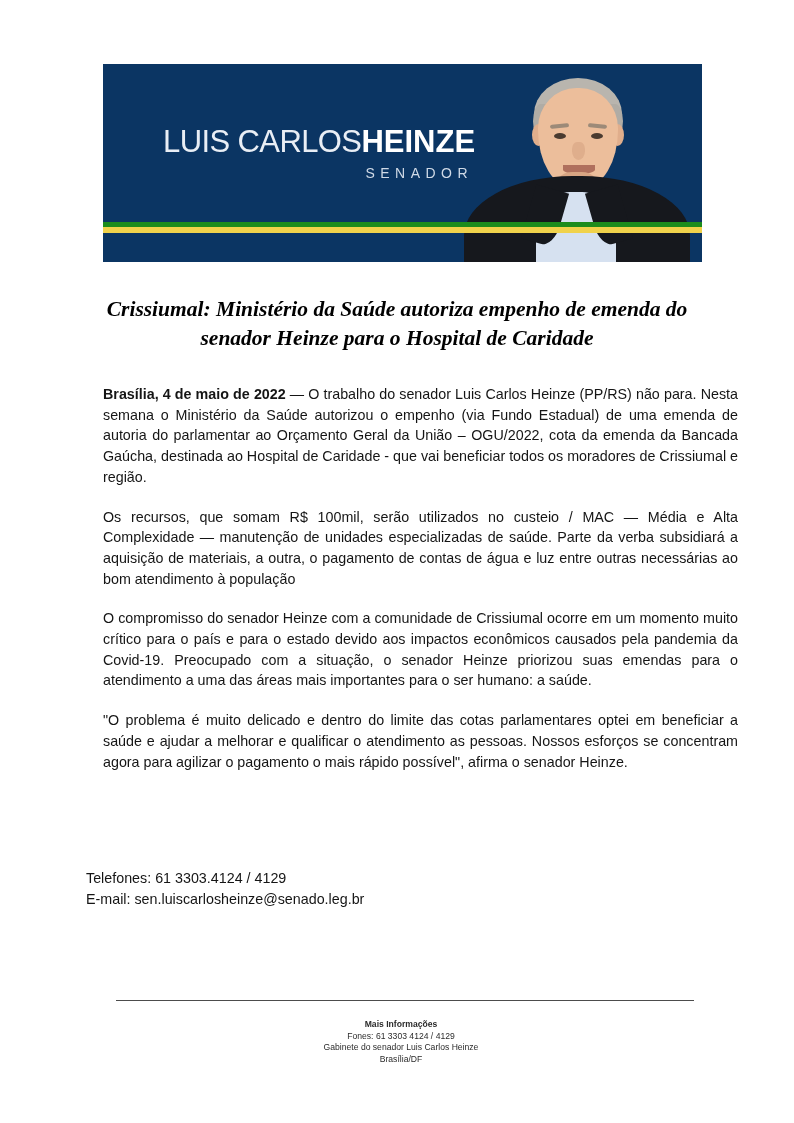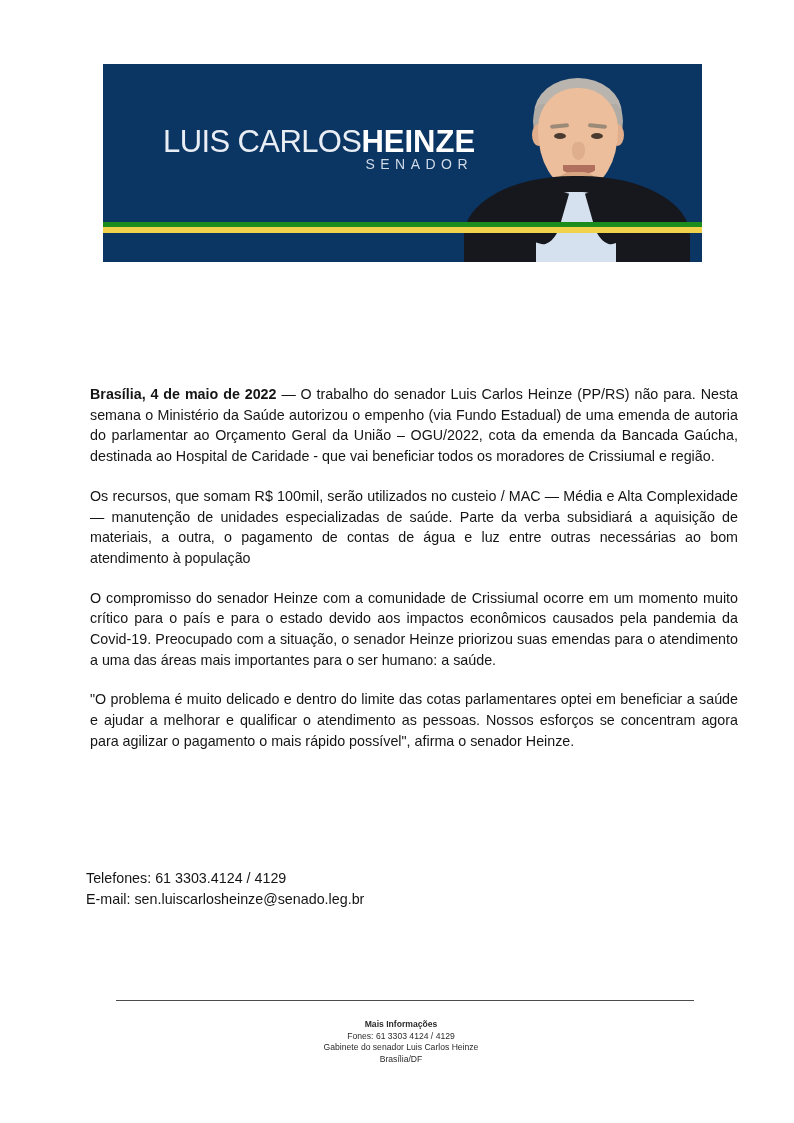--- a/index.html
+++ b/index.html
@@ -71,21 +71,21 @@
     font-weight: 300;
     color: #e9eef5;
     font-family: "Liberation Sans", sans-serif;
   }
   .logo-bold {
     font-weight: bold;
     color: #ffffff;
     letter-spacing: 0px;
   }
   .logo-line2 {
-    margin-top: 0;
+    margin-top: 9px;
     text-align: right;
     font-size: 14px;
     font-weight: 400;
     letter-spacing: 5.5px;
     color: #cfd9e6;
     padding-right: 2px;
   }
 
   
   .portrait {
@@ -274,21 +274,21 @@
   .body-wrap {
     position: absolute;
     left: 86px;
     top: 384px;
     width: 652px;
   }
   .para {
     text-align: justify;
     font-size: 14.3px;
     line-height: 20.7px;
-    margin: 0 0 19px 4px;
+    margin: 0 0 19px 17px;
     color: #151515;
     font-family: "Liberation Sans", sans-serif;
   }
   .para:last-child { margin-bottom: 0; }
   .lead {
     font-weight: bold;
   }
 
   
   .contact {
@@ -359,20 +359,21 @@
       <div class="logo-line1"><span class="logo-light">LUIS CARLOS</span><span class="logo-bold">HEINZE</span></div>
       <div class="logo-line2">SENADOR</div>
     </div>
 
     <div class="banner-stripes">
       <div class="stripe-green"></div>
       <div class="stripe-yellow"></div>
     </div>
   </div>
 
+  <h1 class="doc-title">Crissiumal: Ministério da Saúde autoriza empenho de emenda do senador Heinze para o Hospital de Caridade</h1>
 
   <div class="body-wrap">
     <p class="para"><span class="lead">Brasília, 4 de maio de 2022</span><span> — O trabalho do senador Luis Carlos Heinze (PP/RS) não para. Nesta semana o Ministério da Saúde autorizou o empenho (via Fundo Estadual) de uma emenda de autoria do parlamentar ao Orçamento Geral da União – OGU/2022, cota da emenda da Bancada Gaúcha, destinada ao Hospital de Caridade - que vai beneficiar todos os moradores de Crissiumal e região.</span></p>
 
     <p class="para">Os recursos, que somam R$ 100mil, serão utilizados no custeio / MAC — Média e Alta Complexidade — manutenção de unidades especializadas de saúde. Parte da verba subsidiará a aquisição de materiais, a outra, o pagamento de contas de água e luz entre outras necessárias ao bom atendimento à população</p>
 
     <p class="para">O compromisso do senador Heinze com a comunidade de Crissiumal ocorre em um momento muito crítico para o país e para o estado devido aos impactos econômicos causados pela pandemia da Covid-19. Preocupado com a situação, o senador Heinze priorizou suas emendas para o atendimento a uma das áreas mais importantes para o ser humano: a saúde.</p>
 
     <p class="para">"O problema é muito delicado e dentro do limite das cotas parlamentares optei em beneficiar a saúde e ajudar a melhorar e qualificar o atendimento as pessoas. Nossos esforços se concentram agora para agilizar o pagamento o mais rápido possível", afirma o senador Heinze.</p>
   </div>

